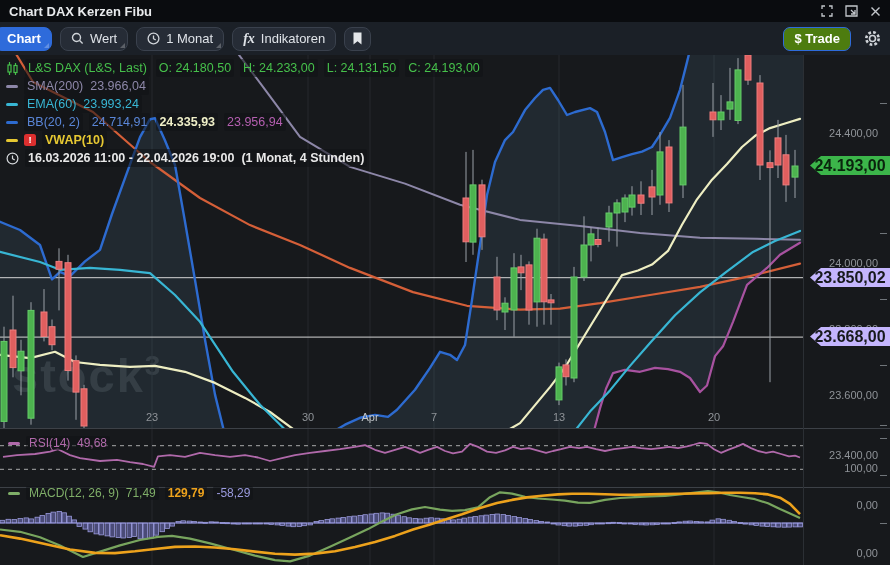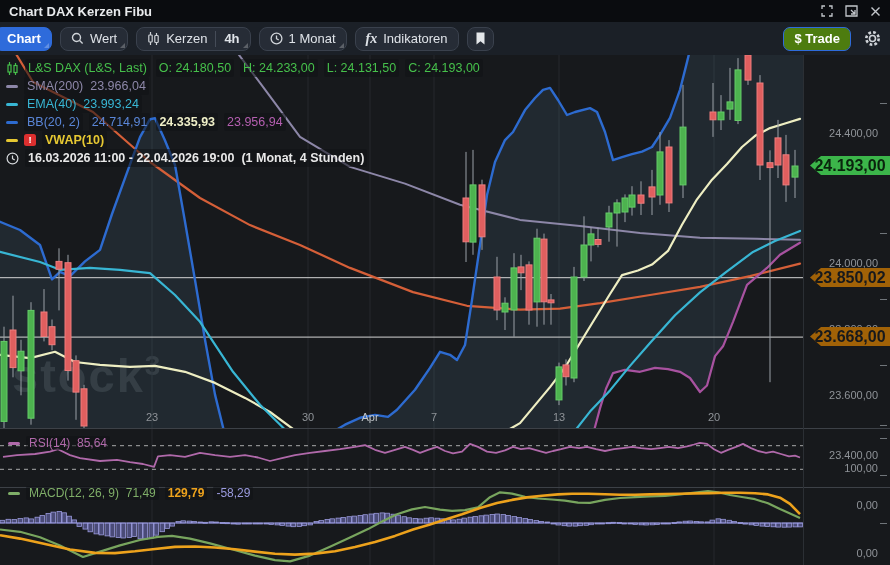--- a/index.html
+++ b/index.html
@@ -39,21 +39,21 @@
   .c-range{color:#e8e8e8;}
   .warn{width:12px;height:12px;background:#dd2f2f;border-radius:2.5px;color:#fff;font-size:9.5px;
         font-weight:700;display:flex;align-items:center;justify-content:center;flex:0 0 auto;}
   .axislabel{position:absolute;z-index:15;color:#8f9398;font-size:11px;white-space:nowrap;margin-top:35px;}
   .axislabel.right{width:72px;text-align:right;left:806px;}
   .datelabel{position:absolute;z-index:15;color:#8f9398;font-size:11px;top:411px;width:40px;text-align:center;}
   .badge{position:absolute;left:810px;width:80px;height:19px;z-index:16;display:flex;align-items:center;
          justify-content:center;font-size:16px;font-weight:700;
          clip-path:polygon(11px 0,100% 0,100% 100%,11px 100%,0 50%);}
   .badge.green{background:#3cb54a;color:#0a230d;}
-  .badge.white{background:#a16207;color:#17191c;}
+  .badge.white{background:#c4b5fd;color:#17191c;}
   .panlegend{position:absolute;z-index:20;display:flex;align-items:center;gap:6px;font-size:12px;}
   .c-rsi{color:#b069aa;} .c-macd{color:#7fae68;} .c-sig{color:#eda21c;} .c-hist{color:#9a9ade;}
 </style>
 </head>
 <body>
 
 <div id="app">
 
   <div class="watermark"><span>stock</span><sup>3</sup></div>
   <svg id="chart" width="890" height="565">
@@ -371,30 +371,20 @@
         <span>Chart</span>
       </div>
     <div class="tbtn fold">
       <svg width="13" height="13" viewBox="0 0 13 13">
           <circle cx="5.5" cy="5.5" r="4" fill="none" stroke="#cfd3d8" stroke-width="1.4"></circle>
           <path d="M8.6 8.6l3 3" stroke="#cfd3d8" stroke-width="1.4"></path>
         </svg>
       <span>Wert</span>
     </div>
     <div class="tbtn fold">
-      <svg width="13" height="14" viewBox="0 0 13 14">
-          <path d="M3.5 0v3M3.5 10v3M9.5 1v2M9.5 11v2" stroke="#cfd3d8" stroke-width="1.2"></path>
-          <rect x="1.8" y="3" width="3.4" height="7" rx="0.8" fill="none" stroke="#cfd3d8" stroke-width="1.2"></rect>
-          <rect x="7.8" y="3.5" width="3.4" height="7" rx="0.8" fill="none" stroke="#cfd3d8" stroke-width="1.2"></rect>
-        </svg>
-      <span>Kerzen</span>
-      <span class="tdivider"></span>
-      <span style="font-weight:700;">4h</span>
-    </div>
-    <div class="tbtn fold">
       <svg width="13" height="13" viewBox="0 0 13 13">
           <circle cx="6.5" cy="6.5" r="5.4" fill="none" stroke="#cfd3d8" stroke-width="1.3"></circle>
           <path d="M6.5 3.5v3.2l2.2 1.2" fill="none" stroke="#cfd3d8" stroke-width="1.3"></path>
         </svg>
       <span>1 Monat</span>
     </div>
     <div class="tbtn">
       <span class="fx">fx</span>
       <span>Indikatoren</span>
     </div>
@@ -426,21 +416,21 @@
       <span class="chip c-inst">H: 24.233,00</span>
       <span class="chip c-inst">L: 24.131,50</span>
       <span class="chip c-inst">C: 24.193,00</span>
     </div>
     <div class="lrow">
       <span class="dash" style="background:#8d87a8"></span>
       <span class="chip c-sma"><span>SMA(200)</span>&nbsp;&nbsp;<span>23.966,04</span></span>
     </div>
     <div class="lrow">
       <span class="dash" style="background:#38b6d4"></span>
-      <span class="chip c-e50"><span>EMA(40)</span>&nbsp;&nbsp;<span>23.993,24</span></span>
+      <span class="chip c-e50"><span>EMA(60)</span>&nbsp;&nbsp;<span>23.993,24</span></span>
     </div>
     <div class="lrow">
       <span class="dash" style="background:#2d6bd0"></span>
       <span class="chip c-bb">BB(20, 2)</span>
       <span class="chip c-bb">24.714,91</span>
       <span class="chip c-bbm" style="font-weight:700;">24.335,93</span>
       <span class="chip c-bbl">23.956,94</span>
     </div>
     <div class="lrow">
       <span class="dash" style="background:#e6c832"></span>
@@ -472,21 +462,21 @@
   <div class="datelabel" style="left:414px;">7</div>
   <div class="datelabel" style="left:539px;">13</div>
   <div class="datelabel" style="left:694px;">20</div>
 
   <div class="badge green" style="top:156px;">24.193,00</div>
   <div class="badge white" style="top:268px;">23.850,02</div>
   <div class="badge white" style="top:327px;">23.668,00</div>
 
   <div class="panlegend" style="left:8px;top:436px;">
     <span class="dash" style="background:#b069aa"></span>
-    <span class="chip c-rsi"><span>RSI(14)</span>&nbsp;&nbsp;<span>85,64</span></span>
+    <span class="chip c-rsi"><span>RSI(14)</span>&nbsp;&nbsp;<span>49,68</span></span>
   </div>
 
   <div class="panlegend" style="left:8px;top:486px;">
     <span class="dash" style="background:#7fae68"></span>
     <span class="chip c-macd"><span>MACD(12, 26, 9)</span>&nbsp;&nbsp;<span>71,49</span></span>
     <span class="chip c-sig" style="font-weight:700;">129,79</span>
     <span class="chip c-hist">-58,29</span>
   </div>
 
 </div>

